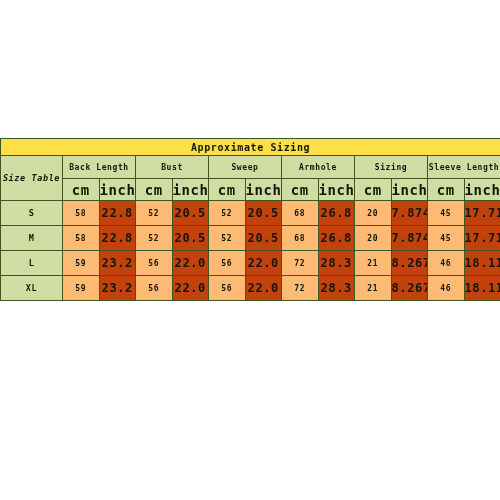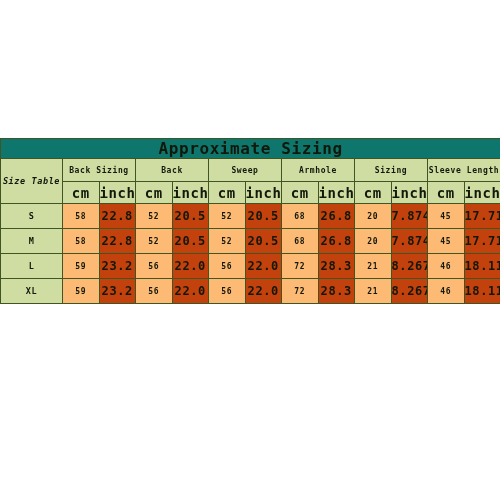--- a/index.html
+++ b/index.html
@@ -36,23 +36,23 @@
     vertical-align: middle;
     font-weight: bold;
     color: #12180a;
     letter-spacing: 0.6px;
     white-space: nowrap;
     overflow: hidden;
   }
 
   
   .title-cell {
-    background: #0f766e;
+    background: #fde047;
     height: 16px;
-    font-size: 16px;
+    font-size: 10px;
     letter-spacing: 1.4px;
     color: #16200b;
   }
 
   
   .group-head,
   .unit-head,
   .corner-head,
   .size-cell {
     background: #cfdda2;
@@ -118,22 +118,22 @@
         <col class="c-unit">
       <col class="c-unit">
         <col class="c-unit">
     </colgroup>
     <tbody>
       <tr>
         <td class="title-cell" colspan="13">Approximate Sizing</td>
       </tr>
       <tr>
         <td class="corner-head" rowspan="2">Size Table</td>
-        <td class="group-head" colspan="2">Back Sizing</td>
-        <td class="group-head" colspan="2">Back</td>
+        <td class="group-head" colspan="2">Back Length</td>
+        <td class="group-head" colspan="2">Bust</td>
         <td class="group-head" colspan="2">Sweep</td>
         <td class="group-head" colspan="2">Armhole</td>
         <td class="group-head" colspan="2">Sizing</td>
         <td class="group-head" colspan="2">Sleeve Length</td>
       </tr>
       <tr>
         <td class="unit-head">cm</td>
         <td class="unit-head">inch</td>
         <td class="unit-head">cm</td>
         <td class="unit-head">inch</td>

